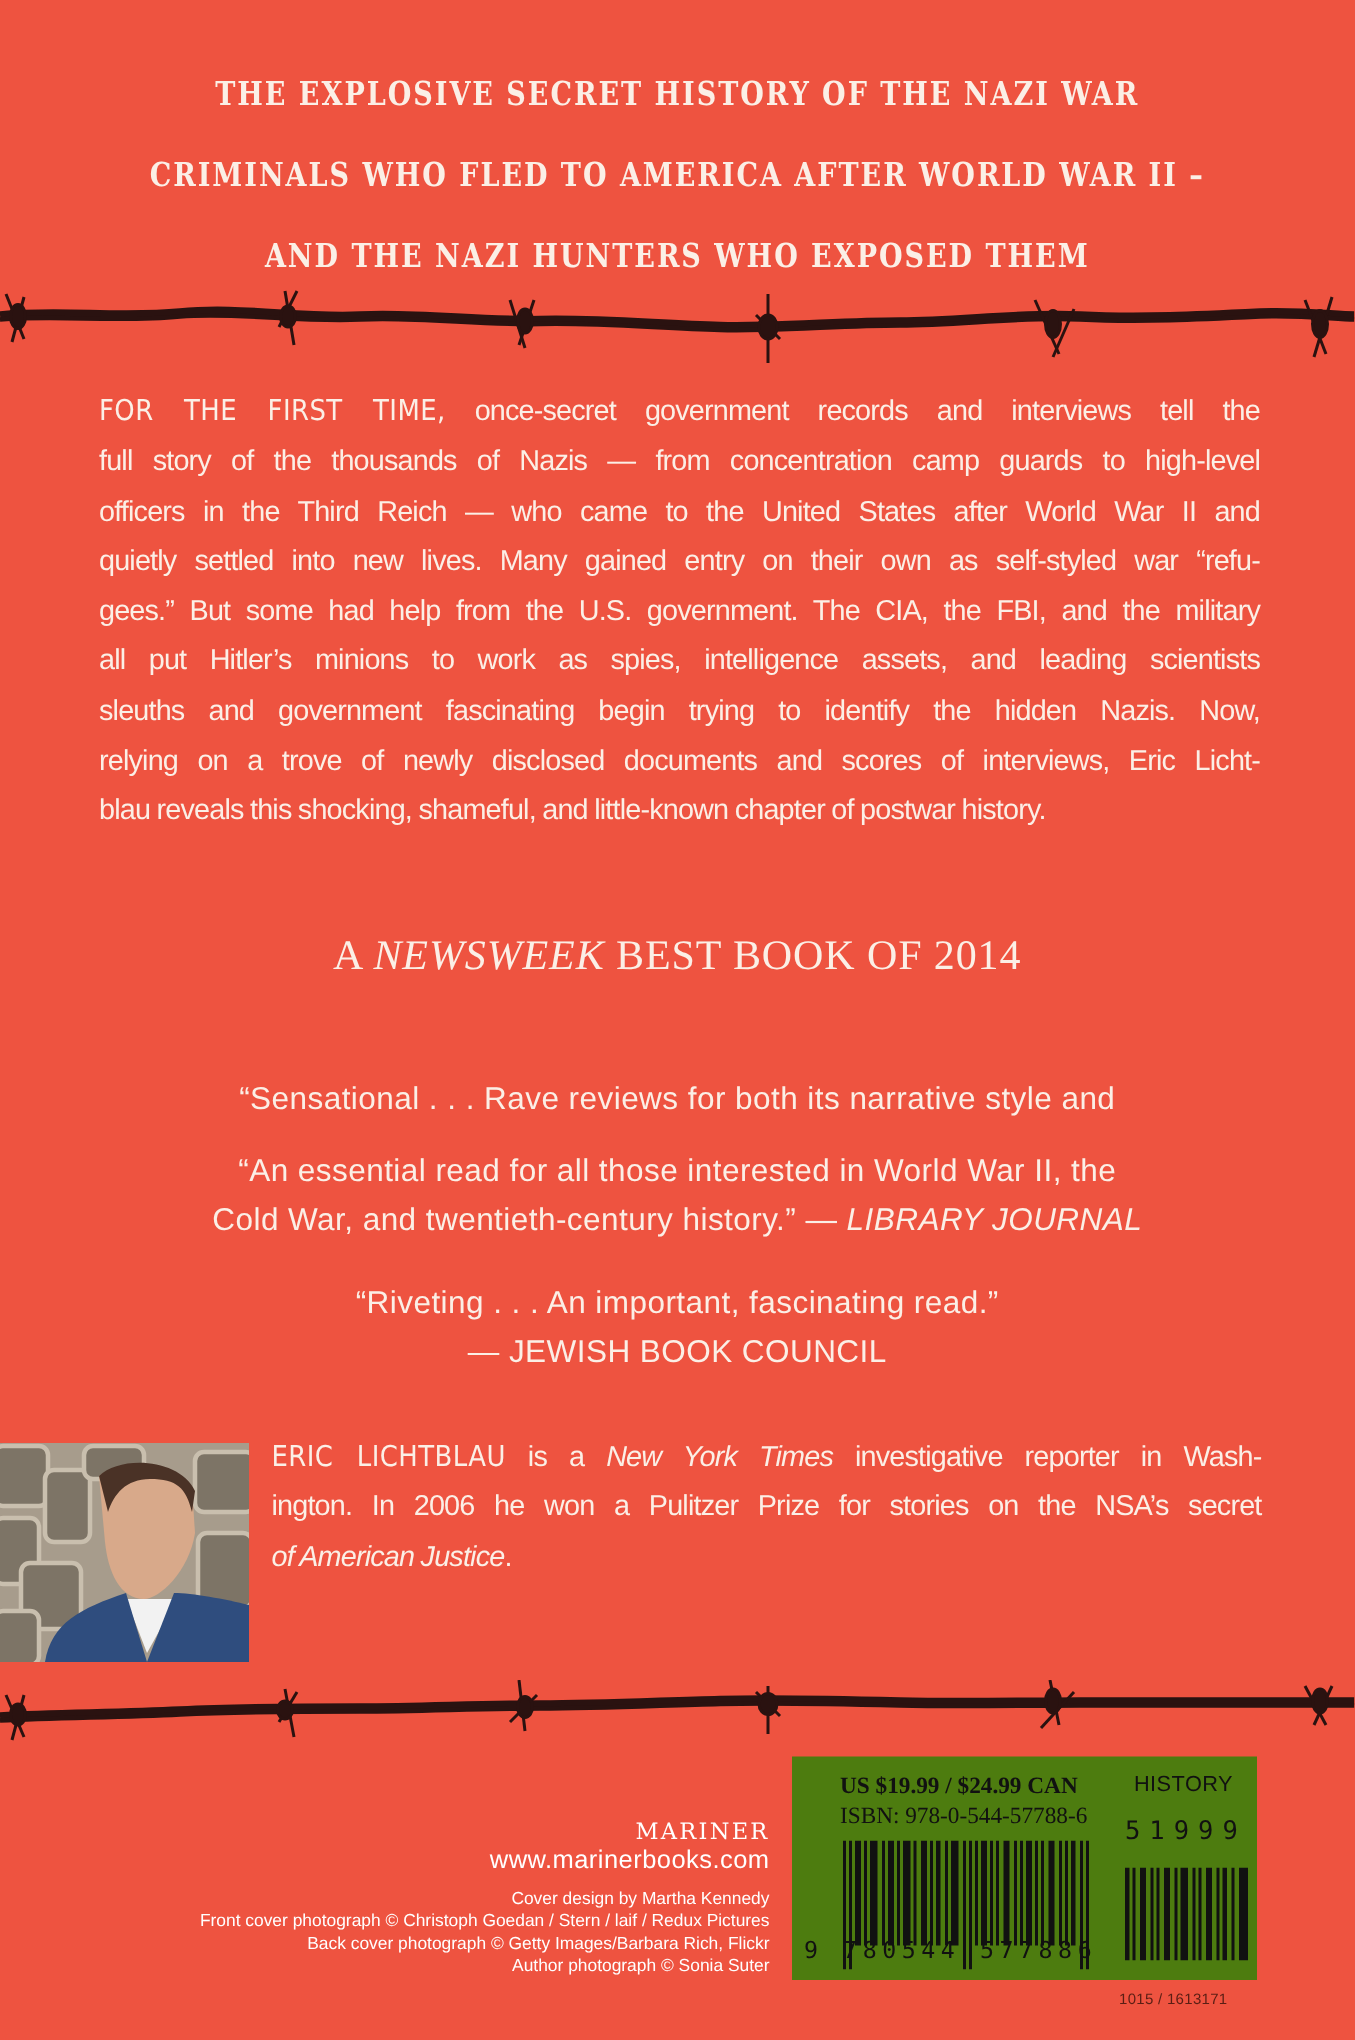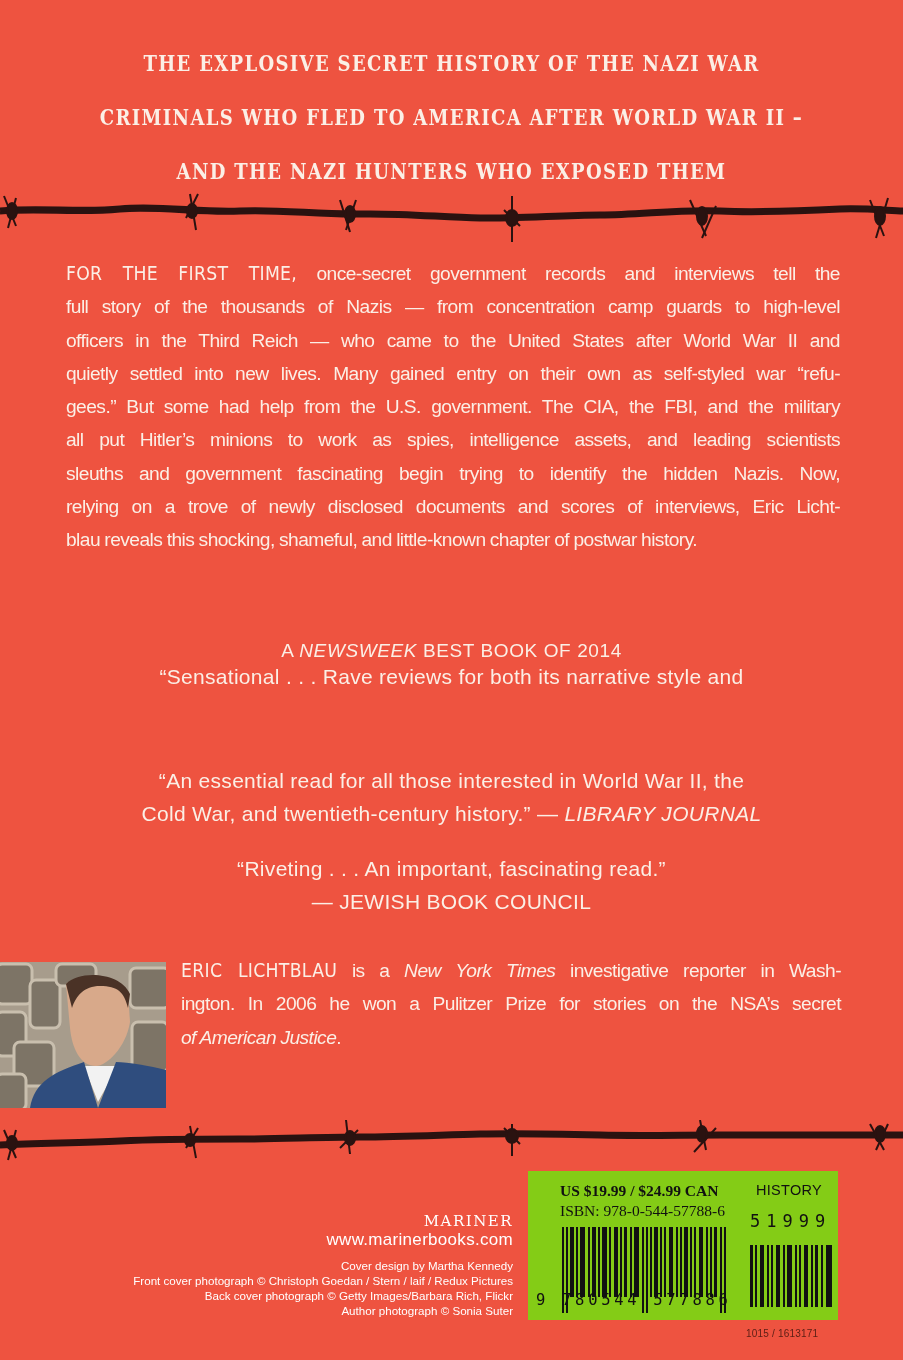--- a/index.html
+++ b/index.html
@@ -26,23 +26,23 @@
   .blurb {
     left: 66px; width: 774px; top: 257px;
     font-family: "Liberation Sans", sans-serif;
     font-size: 19.2px; line-height: 33.3px;
     text-align: justify;
   }
   .blurb .line { display: block; white-space: nowrap; text-align: justify; text-align-last: justify; letter-spacing: -0.55px; word-spacing: -0.5px;}
   .blurb .line.last { text-align-last: left; }
   .lead { font-family: "DejaVu Sans Condensed", "DejaVu Sans", sans-serif; letter-spacing: 0.3px; }
   .centerblock { left: 0; width: 903px; text-align: center; white-space: nowrap; }
-  .award { top: 640px; font-size: 19px; letter-spacing: 0.6px; }
+  .award { top: 622px; font-size: 28px; letter-spacing: 0.6px; font-family: Liberation Serif, serif; }
   .quote { font-size: 21px; line-height: 33px; letter-spacing: 0.3px; }
-  .q1 { top: 660px; }
+  .q1 { top: 716px; }
   .q2 { top: 764px; }
   .q3 { top: 852px; }
   .it { font-style: italic; }
   .photo {
     left: 0; top: 962px; width: 166px; height: 146px; overflow: hidden;
   }
   .bio {
     left: 181px; top: 954px; width: 660px;
     font-size: 19.2px; line-height: 33.3px;
   }
@@ -51,21 +51,21 @@
   .publisher {
     right: 390px; top: 1212px; text-align: right;
     color: #ffffff;
     font-family: "Liberation Sans", sans-serif;
   }
   .pub-name { font-family: "DejaVu Serif", serif; font-size: 15px; letter-spacing: 1.5px; }
   .pub-url { font-size: 17px; margin-top: 0; letter-spacing: 0.3px; }
   .credits { font-size: 11.6px; line-height: 15px; margin-top: 8px; }
   .barbox {
     left: 528px; top: 1171px; width: 310px; height: 149px;
-    background: #84cc16;
+    background: #4d7c0f;
     color: #111;
   }
   .price {
     left: 32px; top: 10px; font-family: "Liberation Serif", serif;
     font-weight: bold; font-size: 15.5px; line-height: 20px;
   }
   .isbn-text {
     left: 32px; top: 30px; font-family: "Liberation Serif", serif;
     font-size: 15.5px; line-height: 20px;
   }

